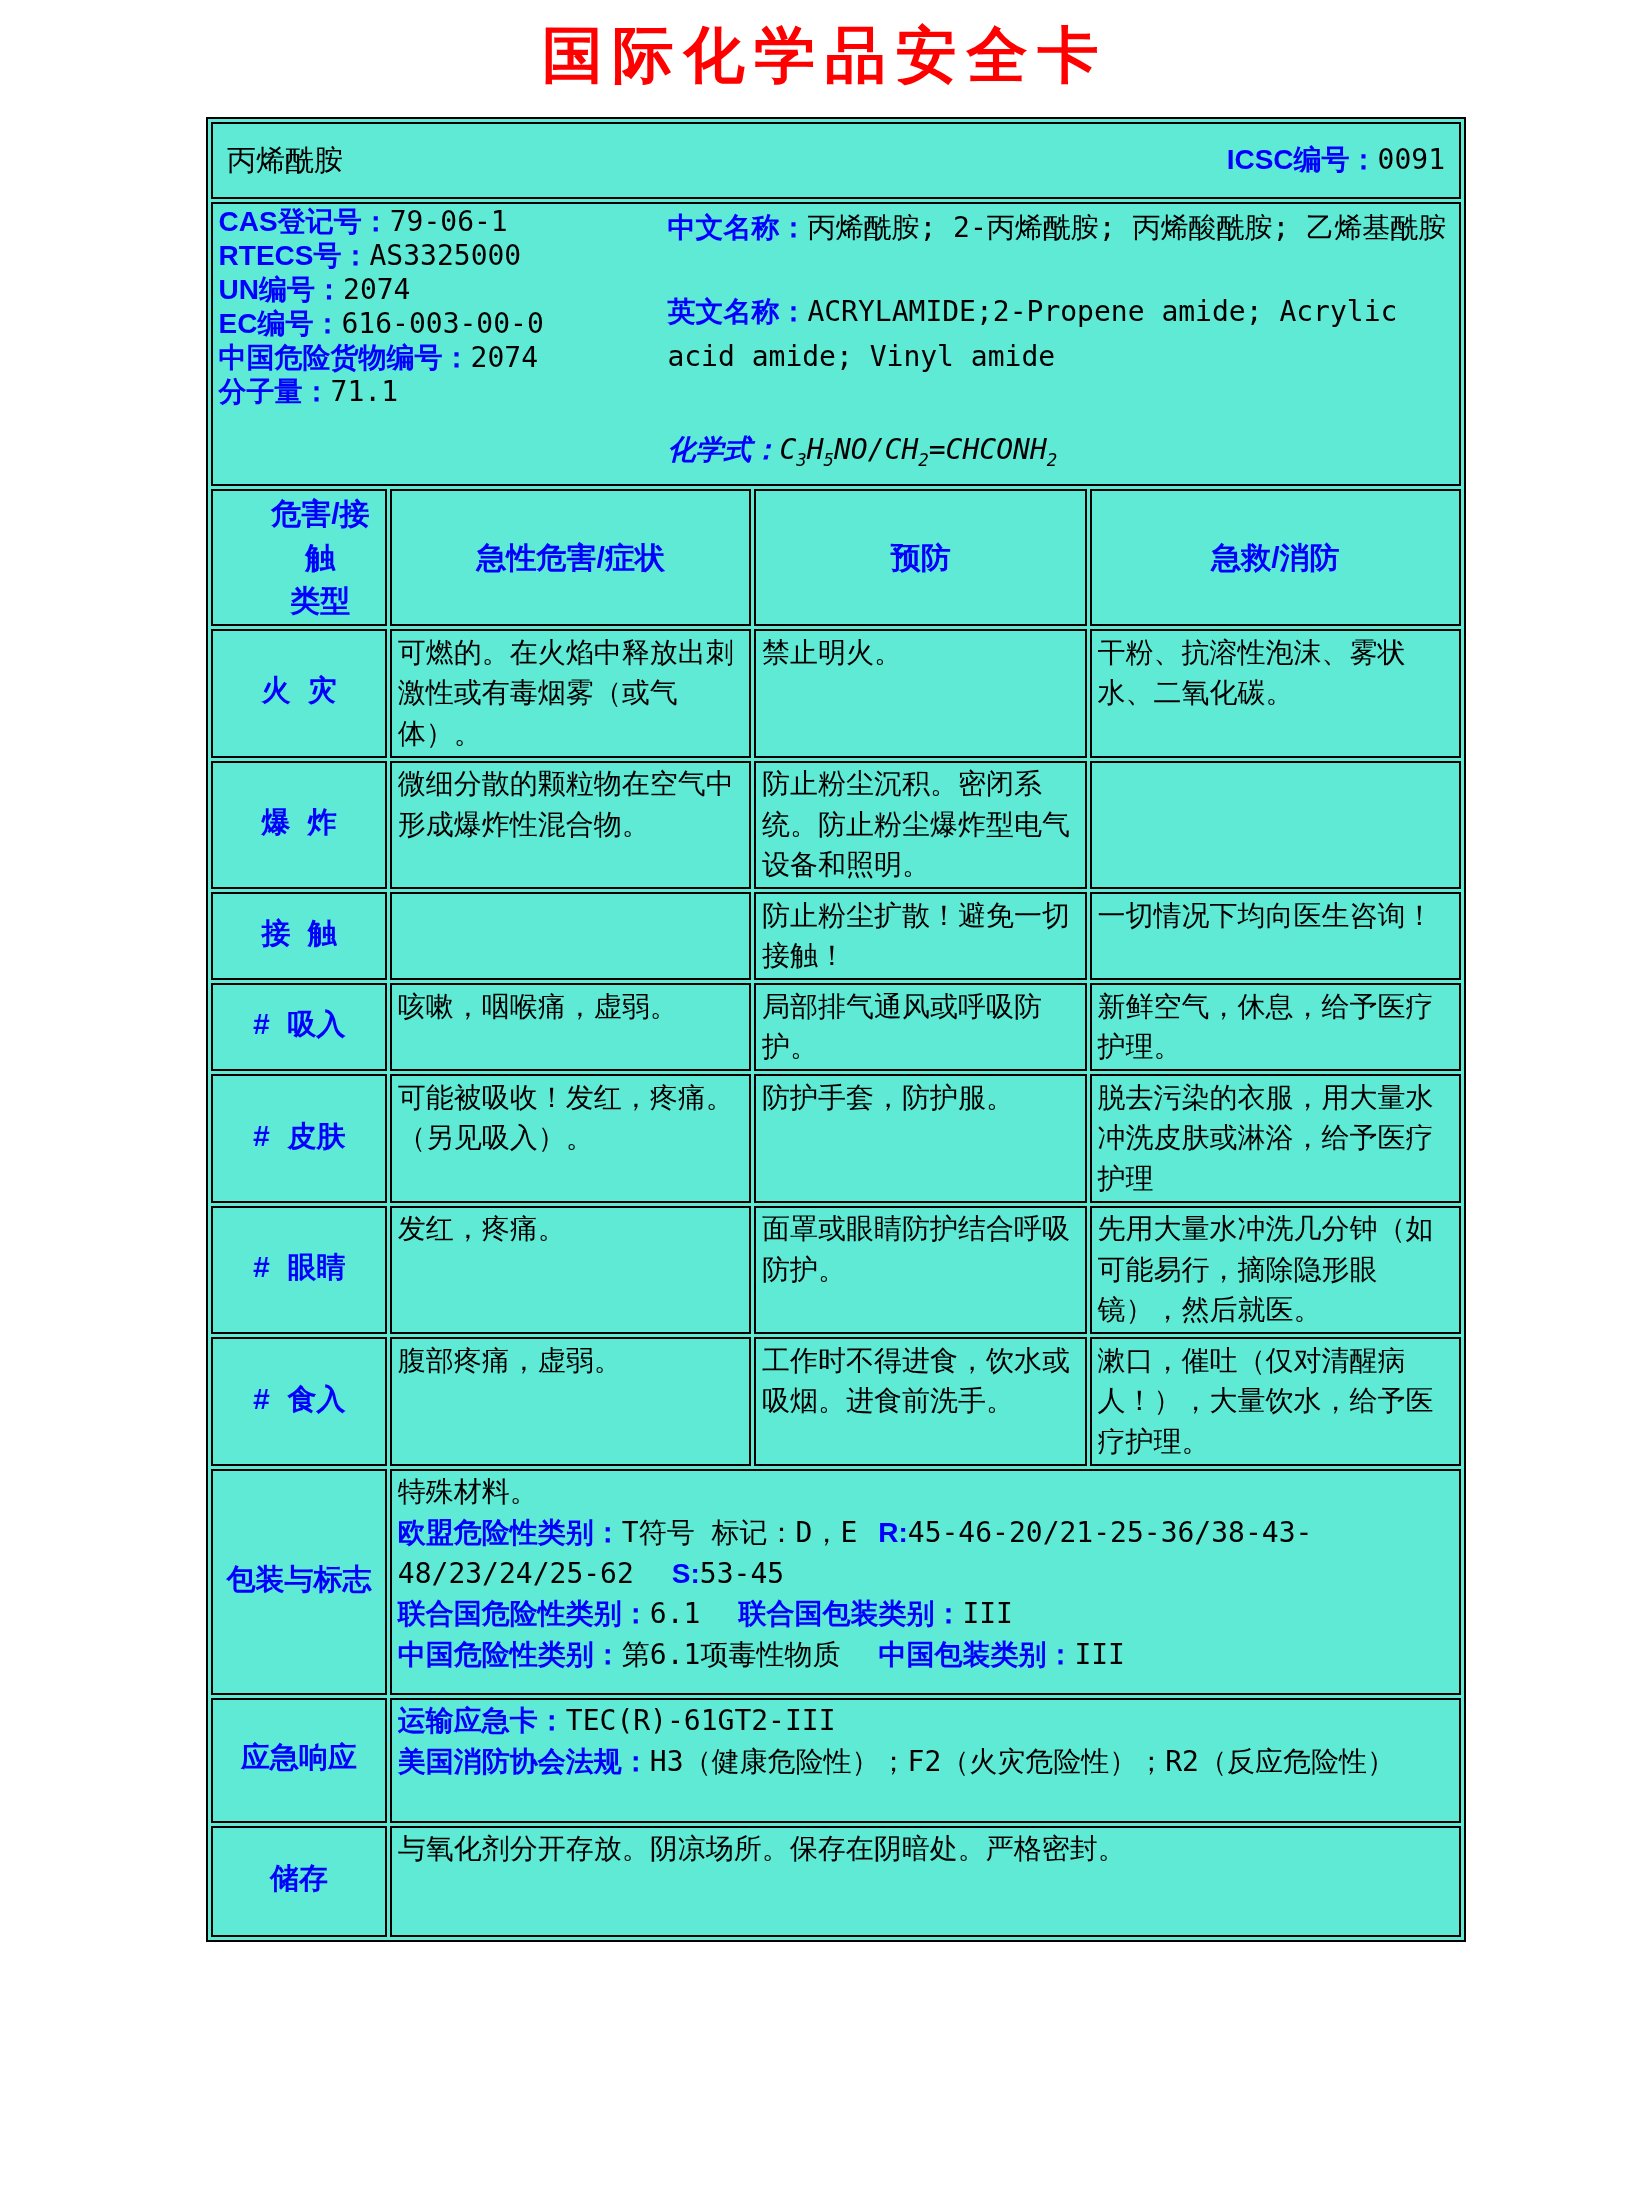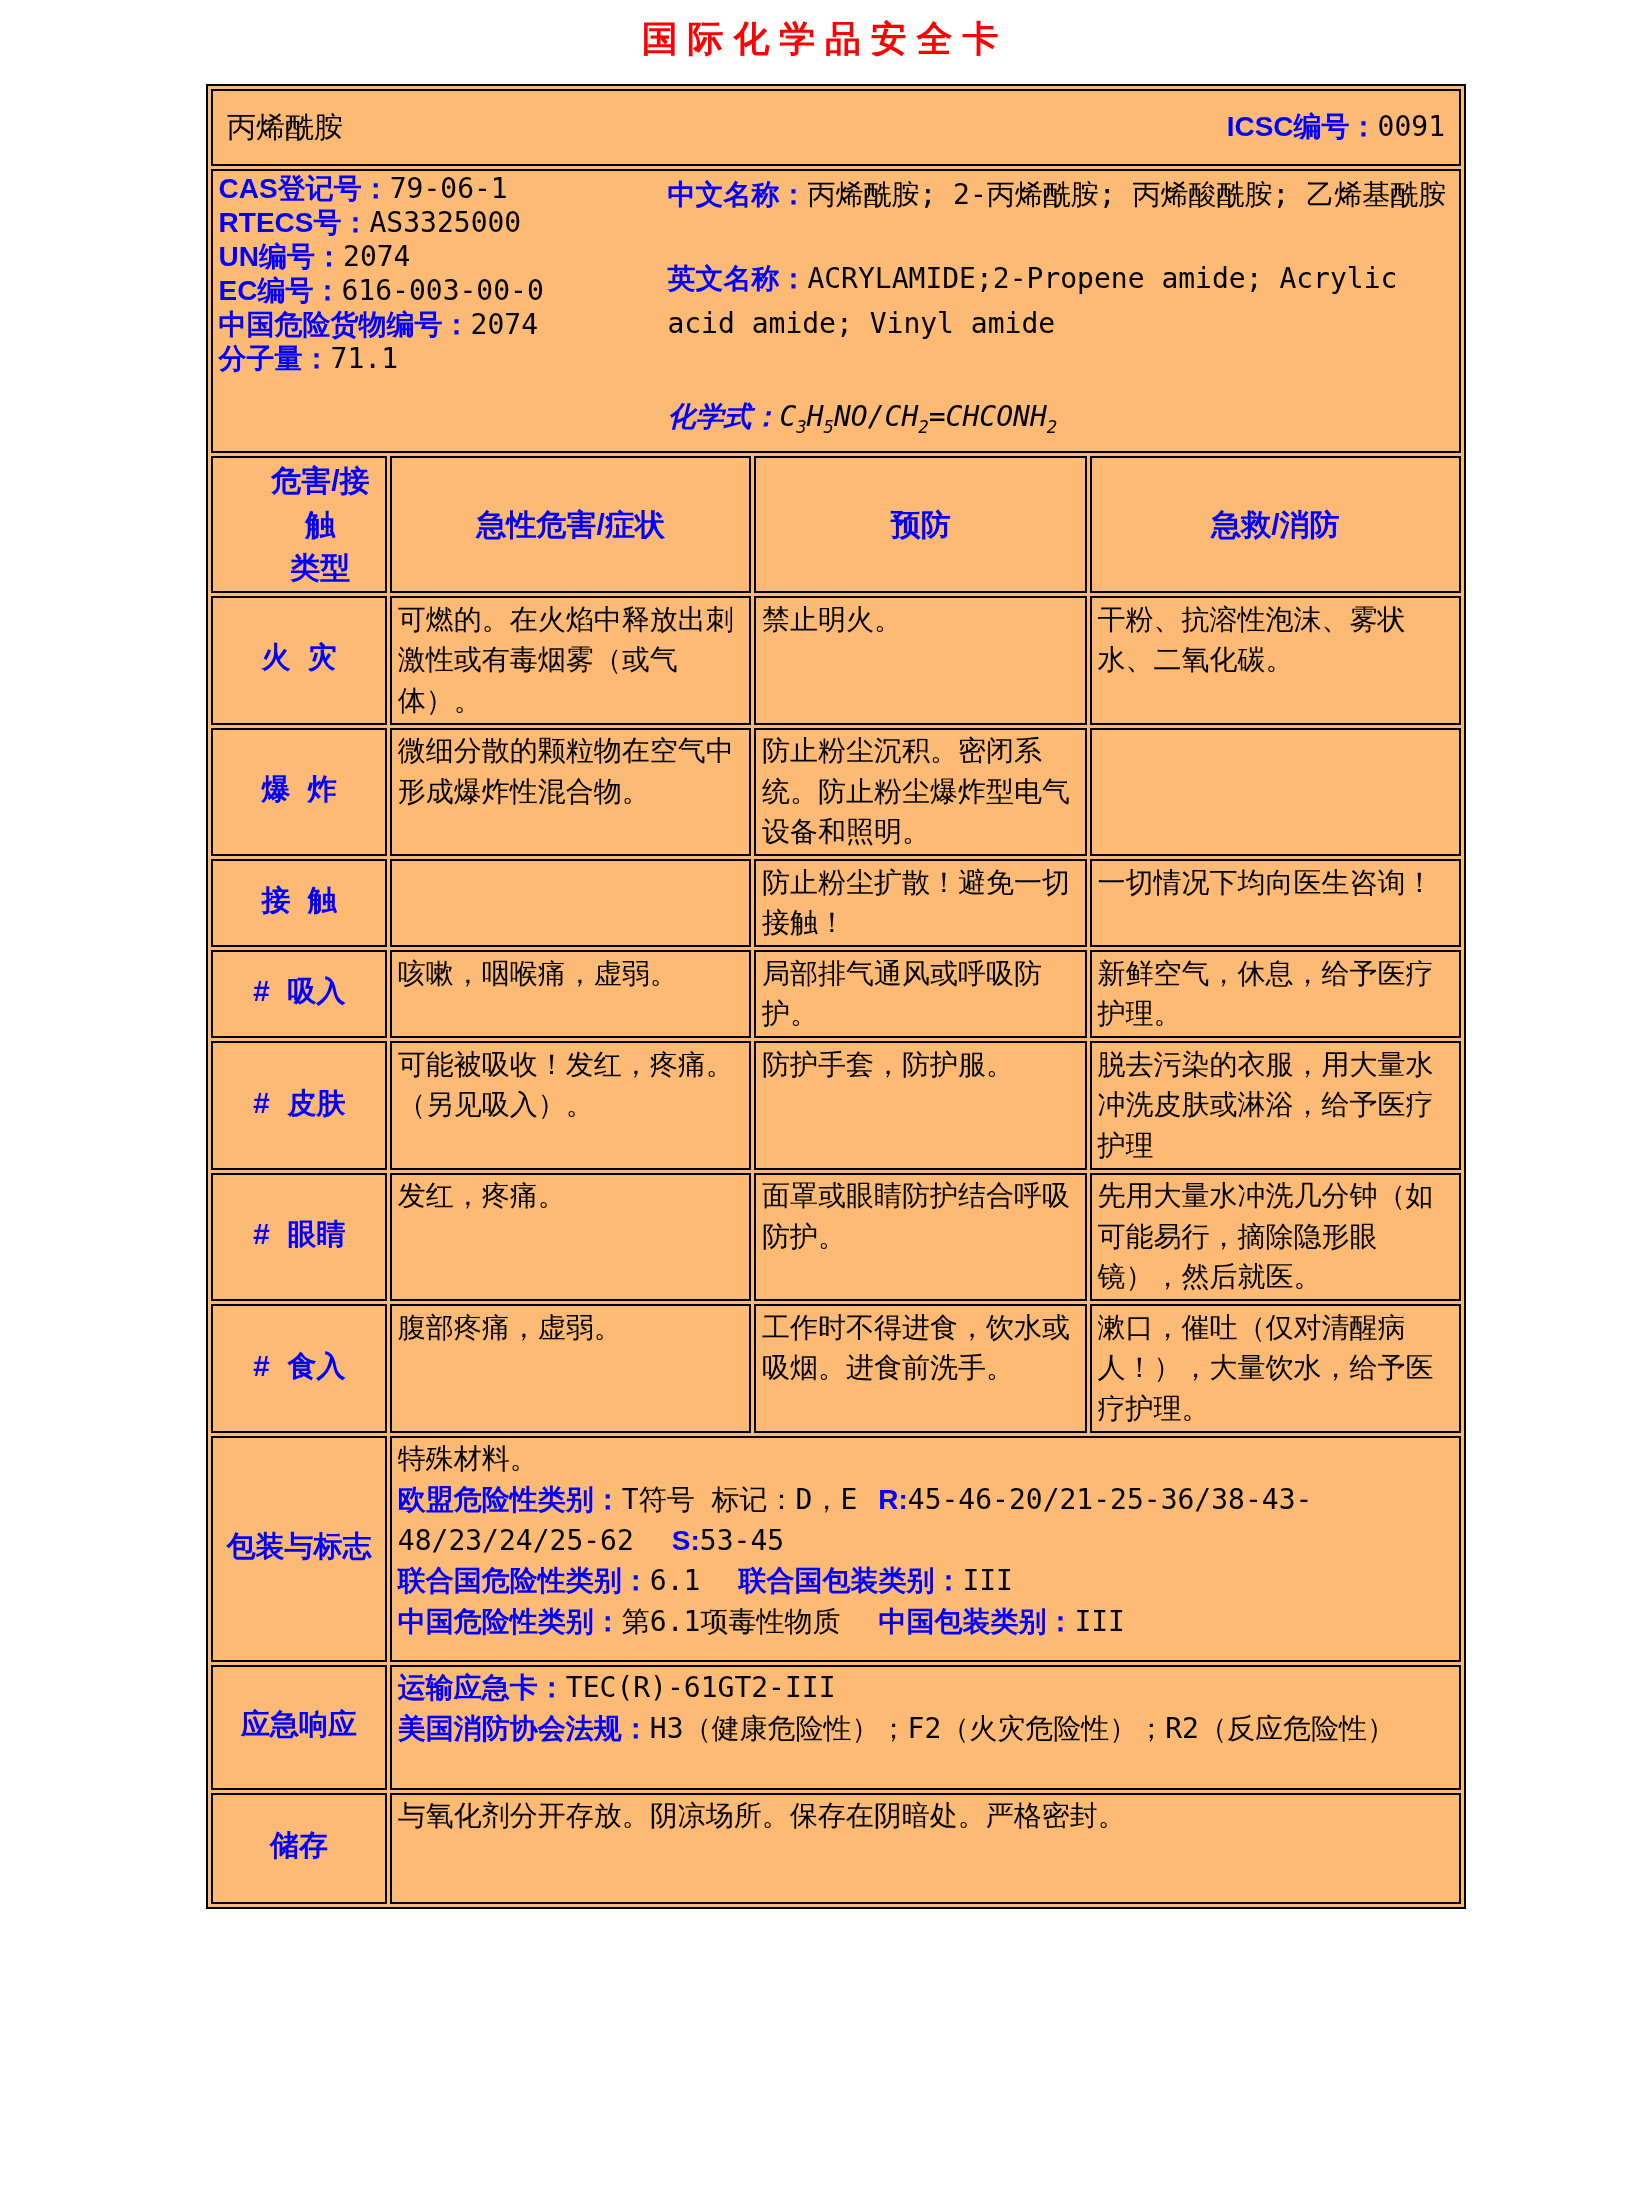--- a/index.html
+++ b/index.html
@@ -1,20 +1,20 @@
 <!DOCTYPE html>
 <html style="font-size:11px"><head>
 <meta charset="utf-8">
 <style>
   html,body{margin:0;padding:0;background:#ffffff;}
   body{width:1650px;height:2205px;color:#000;font-family:"Liberation Sans",sans-serif;}
-  .title{margin:15.3px 0 0 0;text-align:center;font-size:36px;font-weight:900;
+  .title{margin:15.3px 0 0 0;text-align:center;font-size:61px;font-weight:900;
          color:#ff0000;letter-spacing:9.8px;font-family:"Liberation Sans",sans-serif;}
   table.card{margin:19.5px 0 0 206px;width:1260px;border-collapse:separate;border-spacing:3.5px;
-             border:2.8px solid #000;table-layout:fixed;background:#fdba74;}
+             border:2.8px solid #000;table-layout:fixed;background:#5eead4;}
   col.c1{width:14.2%;} col.c2{width:29.1%;} col.c3{width:26.8%;} col.c4{width:29.9%;}
   td{border:2.1px solid #000;vertical-align:top;padding:1.4px 5.6px;font-size:28px;line-height:1.45;
      font-family:"DejaVu Sans Mono","Liberation Mono",monospace;word-break:break-word;}
   .blue{color:#0000ff;font-weight:bold;font-family:"Liberation Sans",sans-serif;}
   .label-cell{color:#0000ff;font-weight:bold;text-align:center;vertical-align:middle;
               font-size:29px;font-family:Liberation Mono, monospace;padding:1.4px 1.4px;}
   .hdr{color:#0000ff;font-weight:bold;text-align:center;vertical-align:middle;font-size:30px;
        white-space:pre-line;font-family:"Liberation Sans",sans-serif;}
   .name-flex{display:flex;justify-content:space-between;align-items:center;height:100%;padding:0 8.4px;}
   .substance{font-size:29px;}

